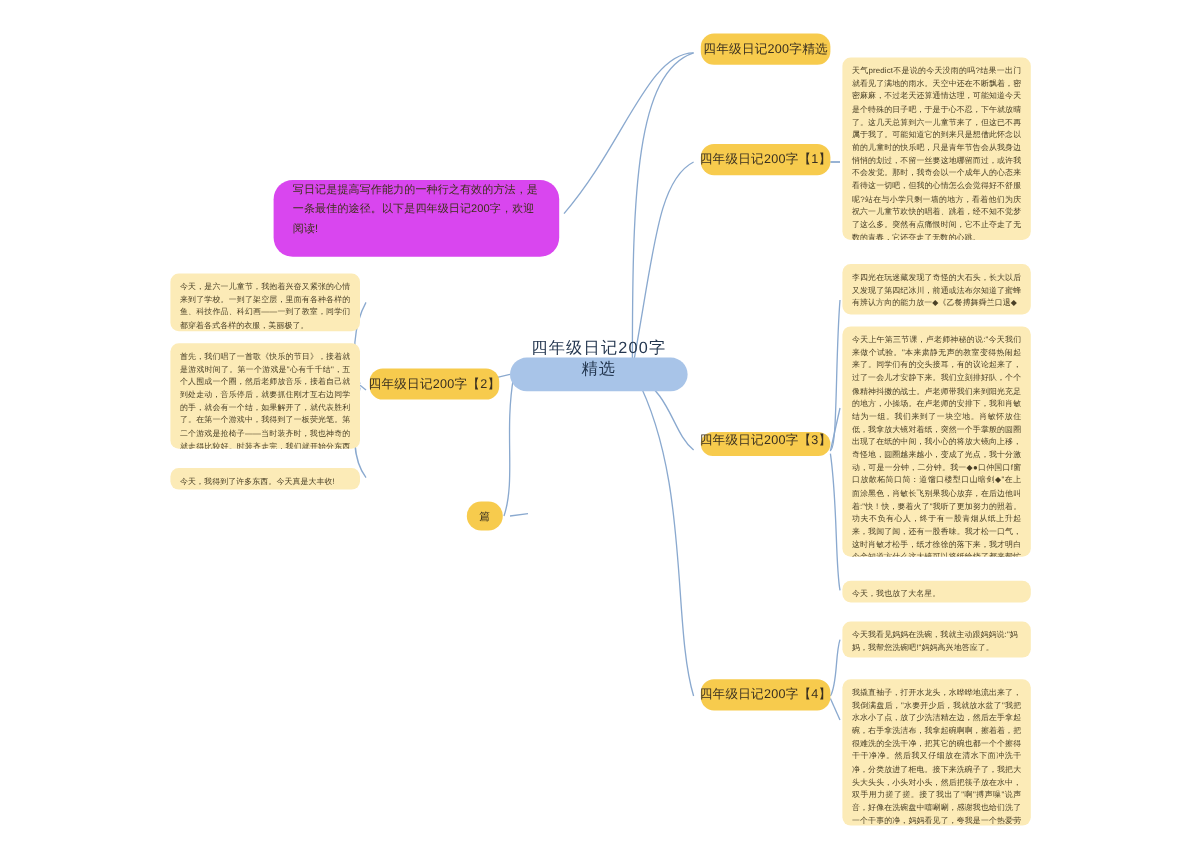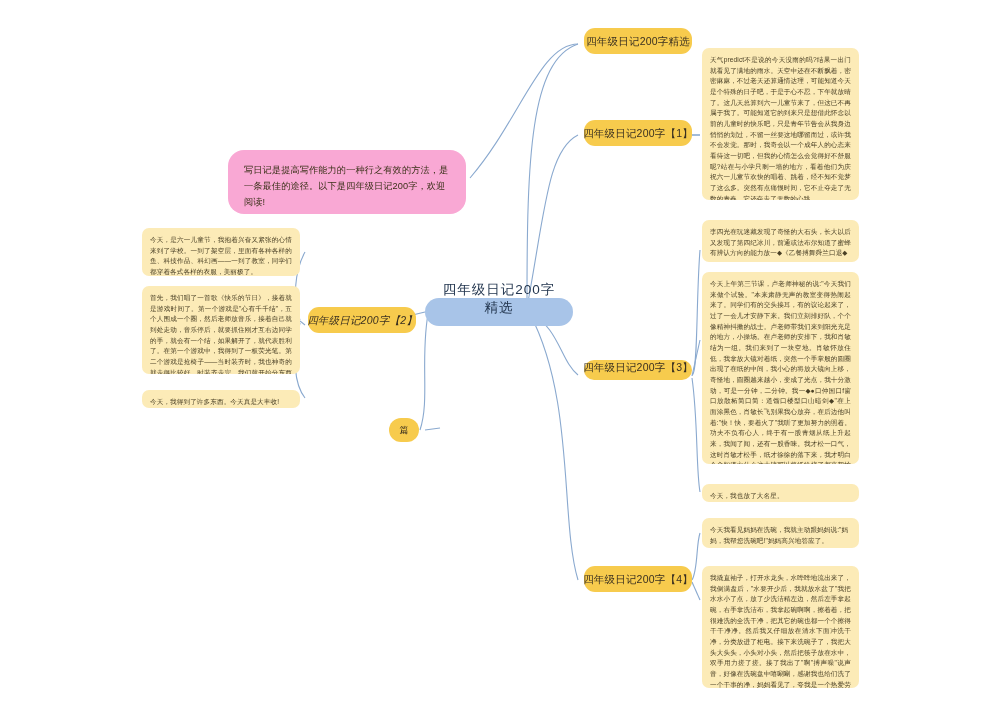--- a/index.html
+++ b/index.html
@@ -61,26 +61,26 @@
     border-radius: 7px;
     font-size: 6.6px;
     line-height: 1.62;
     padding: 7px 8px;
     text-align: justify;
     letter-spacing: 0.1px;
     overflow: hidden;
     word-break: break-all;
   }
   .leaf.intro {
-    background: #f9a8d4;
+    background: #d946ef;
     color: #3b3119;
     border-radius: 16px;
     font-size: 9.2px;
     line-height: 1.75;
-    padding: 12px 16px;
+    padding: 0 16px;
     text-align: left;
   }
   .leaf.short {
     line-height: 1.6;
     text-align: left;
   }
 </style>
 </head>
 <body>
 
@@ -130,21 +130,21 @@
   </div>
 
   <div class="node branch" style="left:584px; top:360px; width:108px; height:20px;">
     <span>四年级日记200字【3】</span>
   </div>
 
   <div class="node branch" style="left:584px; top:566px; width:108px; height:26px;">
     <span>四年级日记200字【4】</span>
   </div>
 
-  <div class="node branch" style="left:308px; top:307px; width:108px; height:26px;font-style:italic;">
+  <div class="node branch" style="left:308px; top:307px; width:108px; height:26px;">
     <span>四年级日记200字【2】</span>
   </div>
 
   <div class="node tiny" style="left:389px; top:418px; width:30px; height:24px;">
     <span>篇</span>
   </div>
 
   <div class="leaf intro" style="left:228px; top:150px; width:238px; height:64px;">
     <span>写日记是提高写作能力的一种行之有效的方法，是一条最佳的途径。以下是四年级日记200字，欢迎阅读!</span>
   </div>

